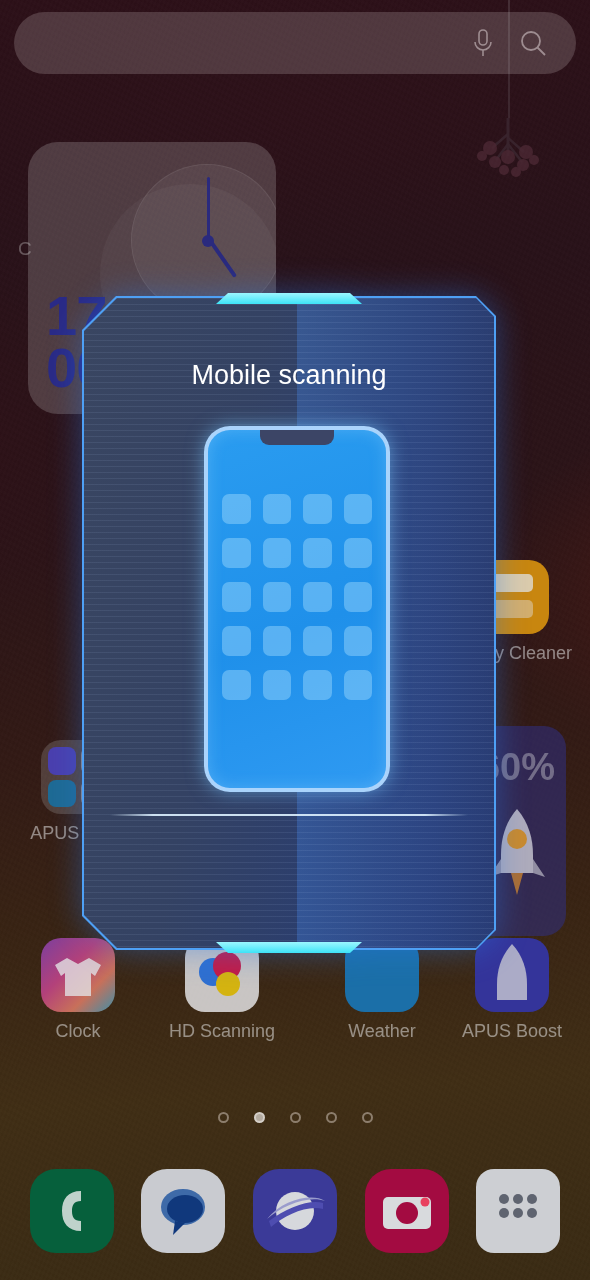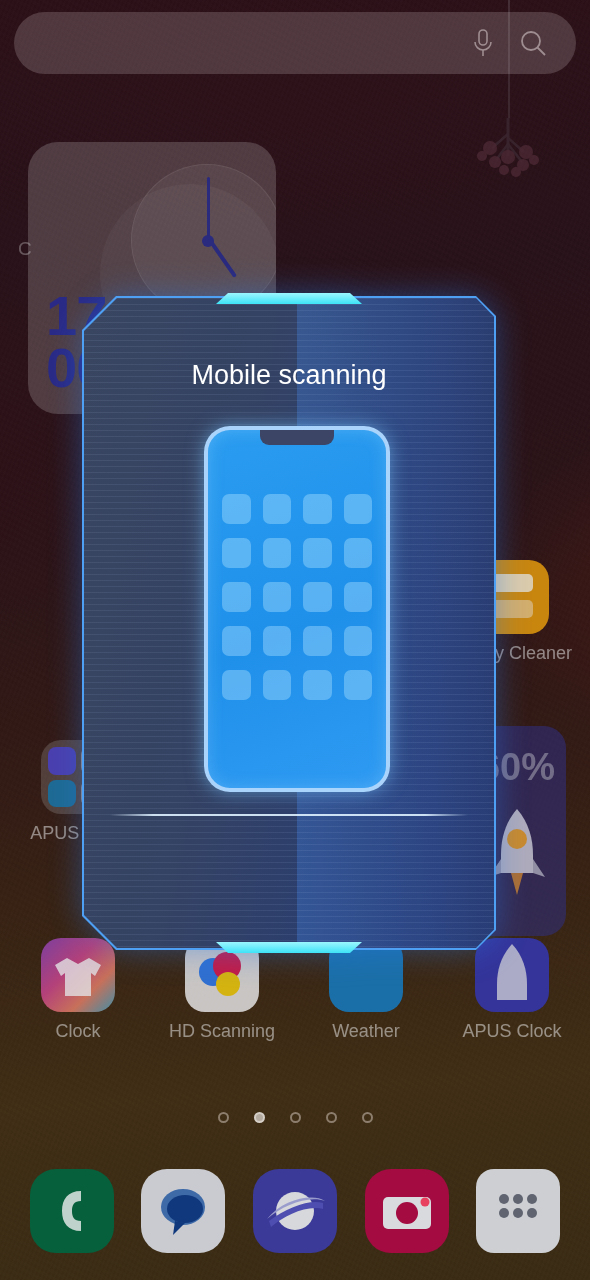--- a/index.html
+++ b/index.html
@@ -283,31 +283,31 @@
 <div class="app" style="left:168px; top:938px;">
   <div class="ic" style="background:rgba(232,232,234,.82);">
     <svg viewBox="0 0 74 74" width="74" height="74">
       <circle cx="28" cy="34" r="14" fill="#2f6fd0"></circle>
       <circle cx="42" cy="28" r="14" fill="#c31a46"></circle>
       <circle cx="43" cy="46" r="12" fill="#d4b310"></circle>
     </svg>
   </div>
   <div class="lbl">HD Scanning</div>
 </div>
-<div class="app" style="left:312px; top:938px;">
+<div class="app" style="left:328px; top:938px;">
   <div class="ic" style="background:#1b6fa8;"></div>
   <div class="lbl">Weather</div>
 </div>
 <div class="app" style="left:458px; top:938px;">
   <div class="ic" style="background:#34349a;">
     <svg viewBox="0 0 74 74" width="74" height="74">
       <path d="M37 6 C48 18 52 32 52 46 L52 62 L22 62 L22 46 C22 32 26 18 37 6 Z" fill="rgba(205,205,212,.78)"></path>
     </svg>
   </div>
-  <div class="lbl">APUS Clock</div>
+  <div class="lbl">APUS Boost</div>
 </div>
 
 <div id="weather-widget">
   <div id="weather-temp">19°C</div>
   <div id="weather-cond">Sunny</div>
 </div>
 
 <div id="boost-widget">
   <div id="boost-pct">60%</div>
   <svg width="72" height="96" viewBox="0 0 72 96" style="margin-top:14px;">

